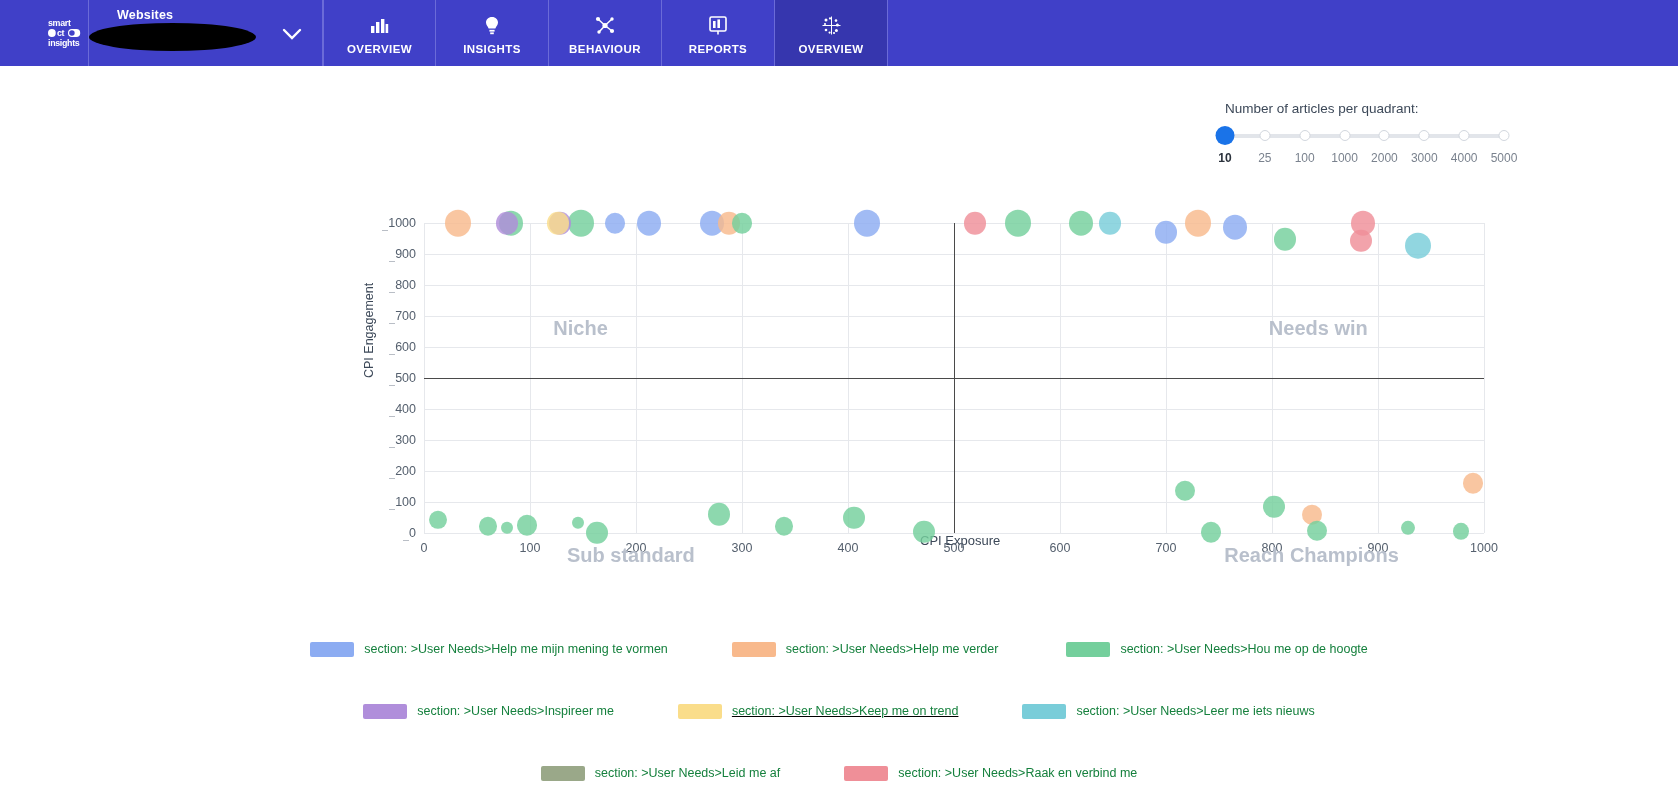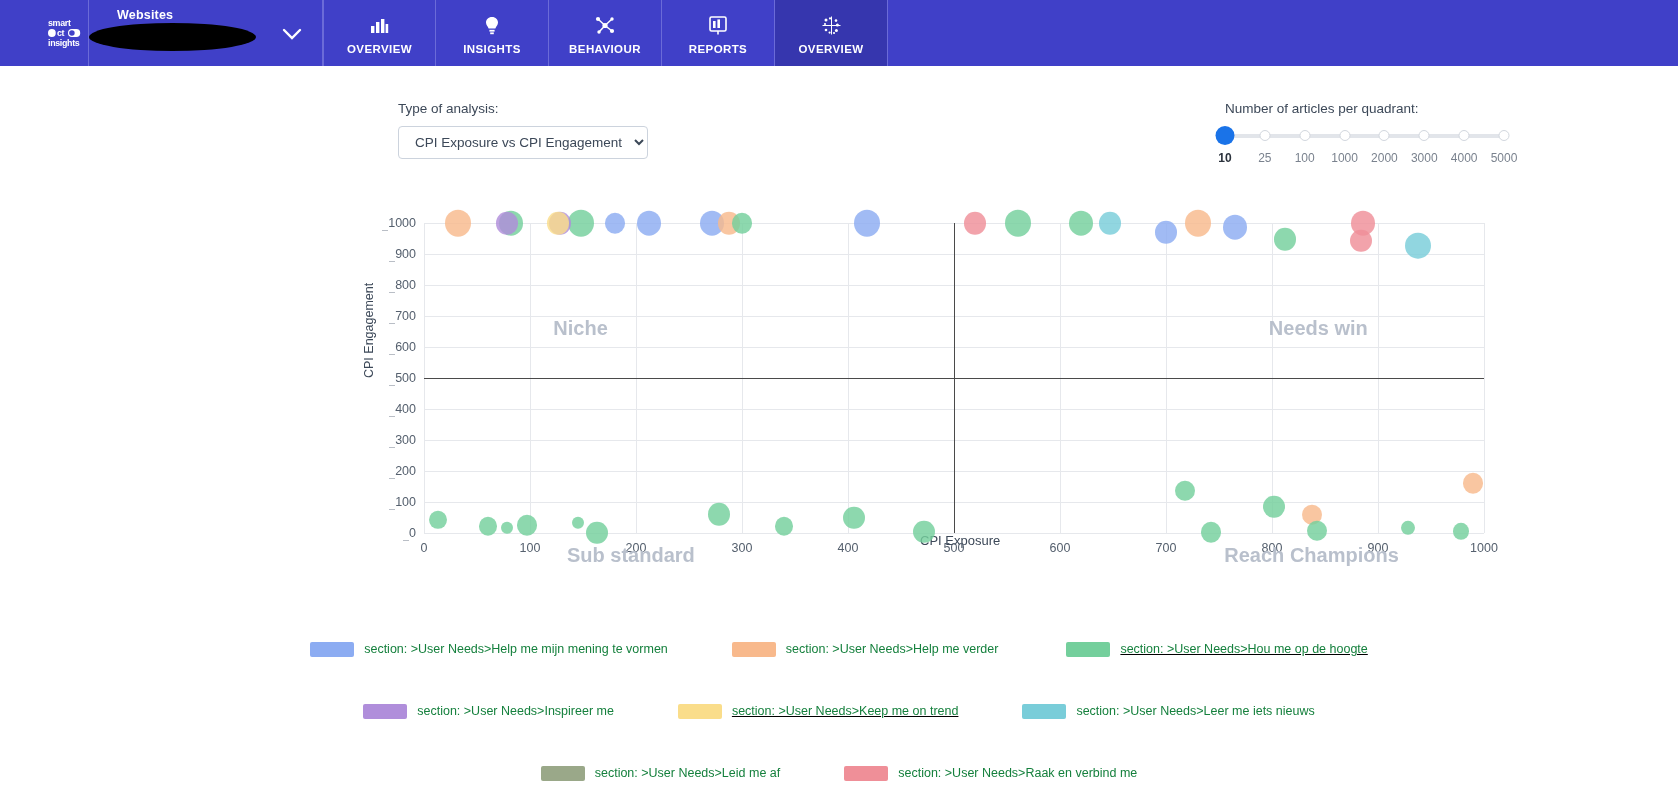--- a/index.html
+++ b/index.html
@@ -355,24 +355,20 @@
         </svg>
       </span>
       <span class="navtab-label">OVERVIEW</span>
     </div>
 
   </div>
 </div>
 
 <div class="controls">
 
-  <div class="analysis-block">
-    <div class="ctrl-label">Type of analysis:</div>
-    <select class="analysis-select" id="analysis-select"><option value="CPI Exposure vs CPI Engagement">CPI Exposure vs CPI Engagement</option></select>
-  </div>
 
   <div class="slider-block">
     <div class="ctrl-label">Number of articles per quadrant:</div>
     <div class="slider-track-wrap">
       <div class="slider-rail"></div>
       <div id="slider-ticks">
           <div class="slider-thumb" style="left: 5px; background: rgb(26, 115, 232);"></div>
           <div class="slider-tick" style="left: 44.8571px;"></div>
           <div class="slider-tick" style="left: 84.7143px;"></div>
           <div class="slider-tick" style="left: 124.571px;"></div>
@@ -497,21 +493,21 @@
 <div class="legend" id="legend">
     <div class="legend-row">
       <div class="legend-item" style="margin-left: 0px;">
         <div class="legend-swatch" style="background: rgb(140, 172, 242);"></div>
         <div class="legend-text">section: &gt;User Needs&gt;Help me mijn mening te vormen</div>
       </div>
       <div class="legend-item" style="margin-left: 64px;">
         <div class="legend-swatch" style="background: rgb(248, 185, 140);"></div>
         <div class="legend-text">section: &gt;User Needs&gt;Help me verder</div>
       </div>
-      <div class="legend-item" style="margin-left: 68px; text-decoration: underline;">
+      <div class="legend-item" style="margin-left: 68px;">
         <div class="legend-swatch" style="background: rgb(116, 207, 156);"></div>
         <div class="legend-text">section: &gt;User Needs&gt;Hou me op de hoogte</div>
       </div>
     </div>
     <div class="legend-row">
       <div class="legend-item" style="margin-left: 0px;">
         <div class="legend-swatch" style="background: rgb(176, 142, 219);"></div>
         <div class="legend-text">section: &gt;User Needs&gt;Inspireer me</div>
       </div>
       <div class="legend-item" style="margin-left: 64px; text-decoration: underline;">

